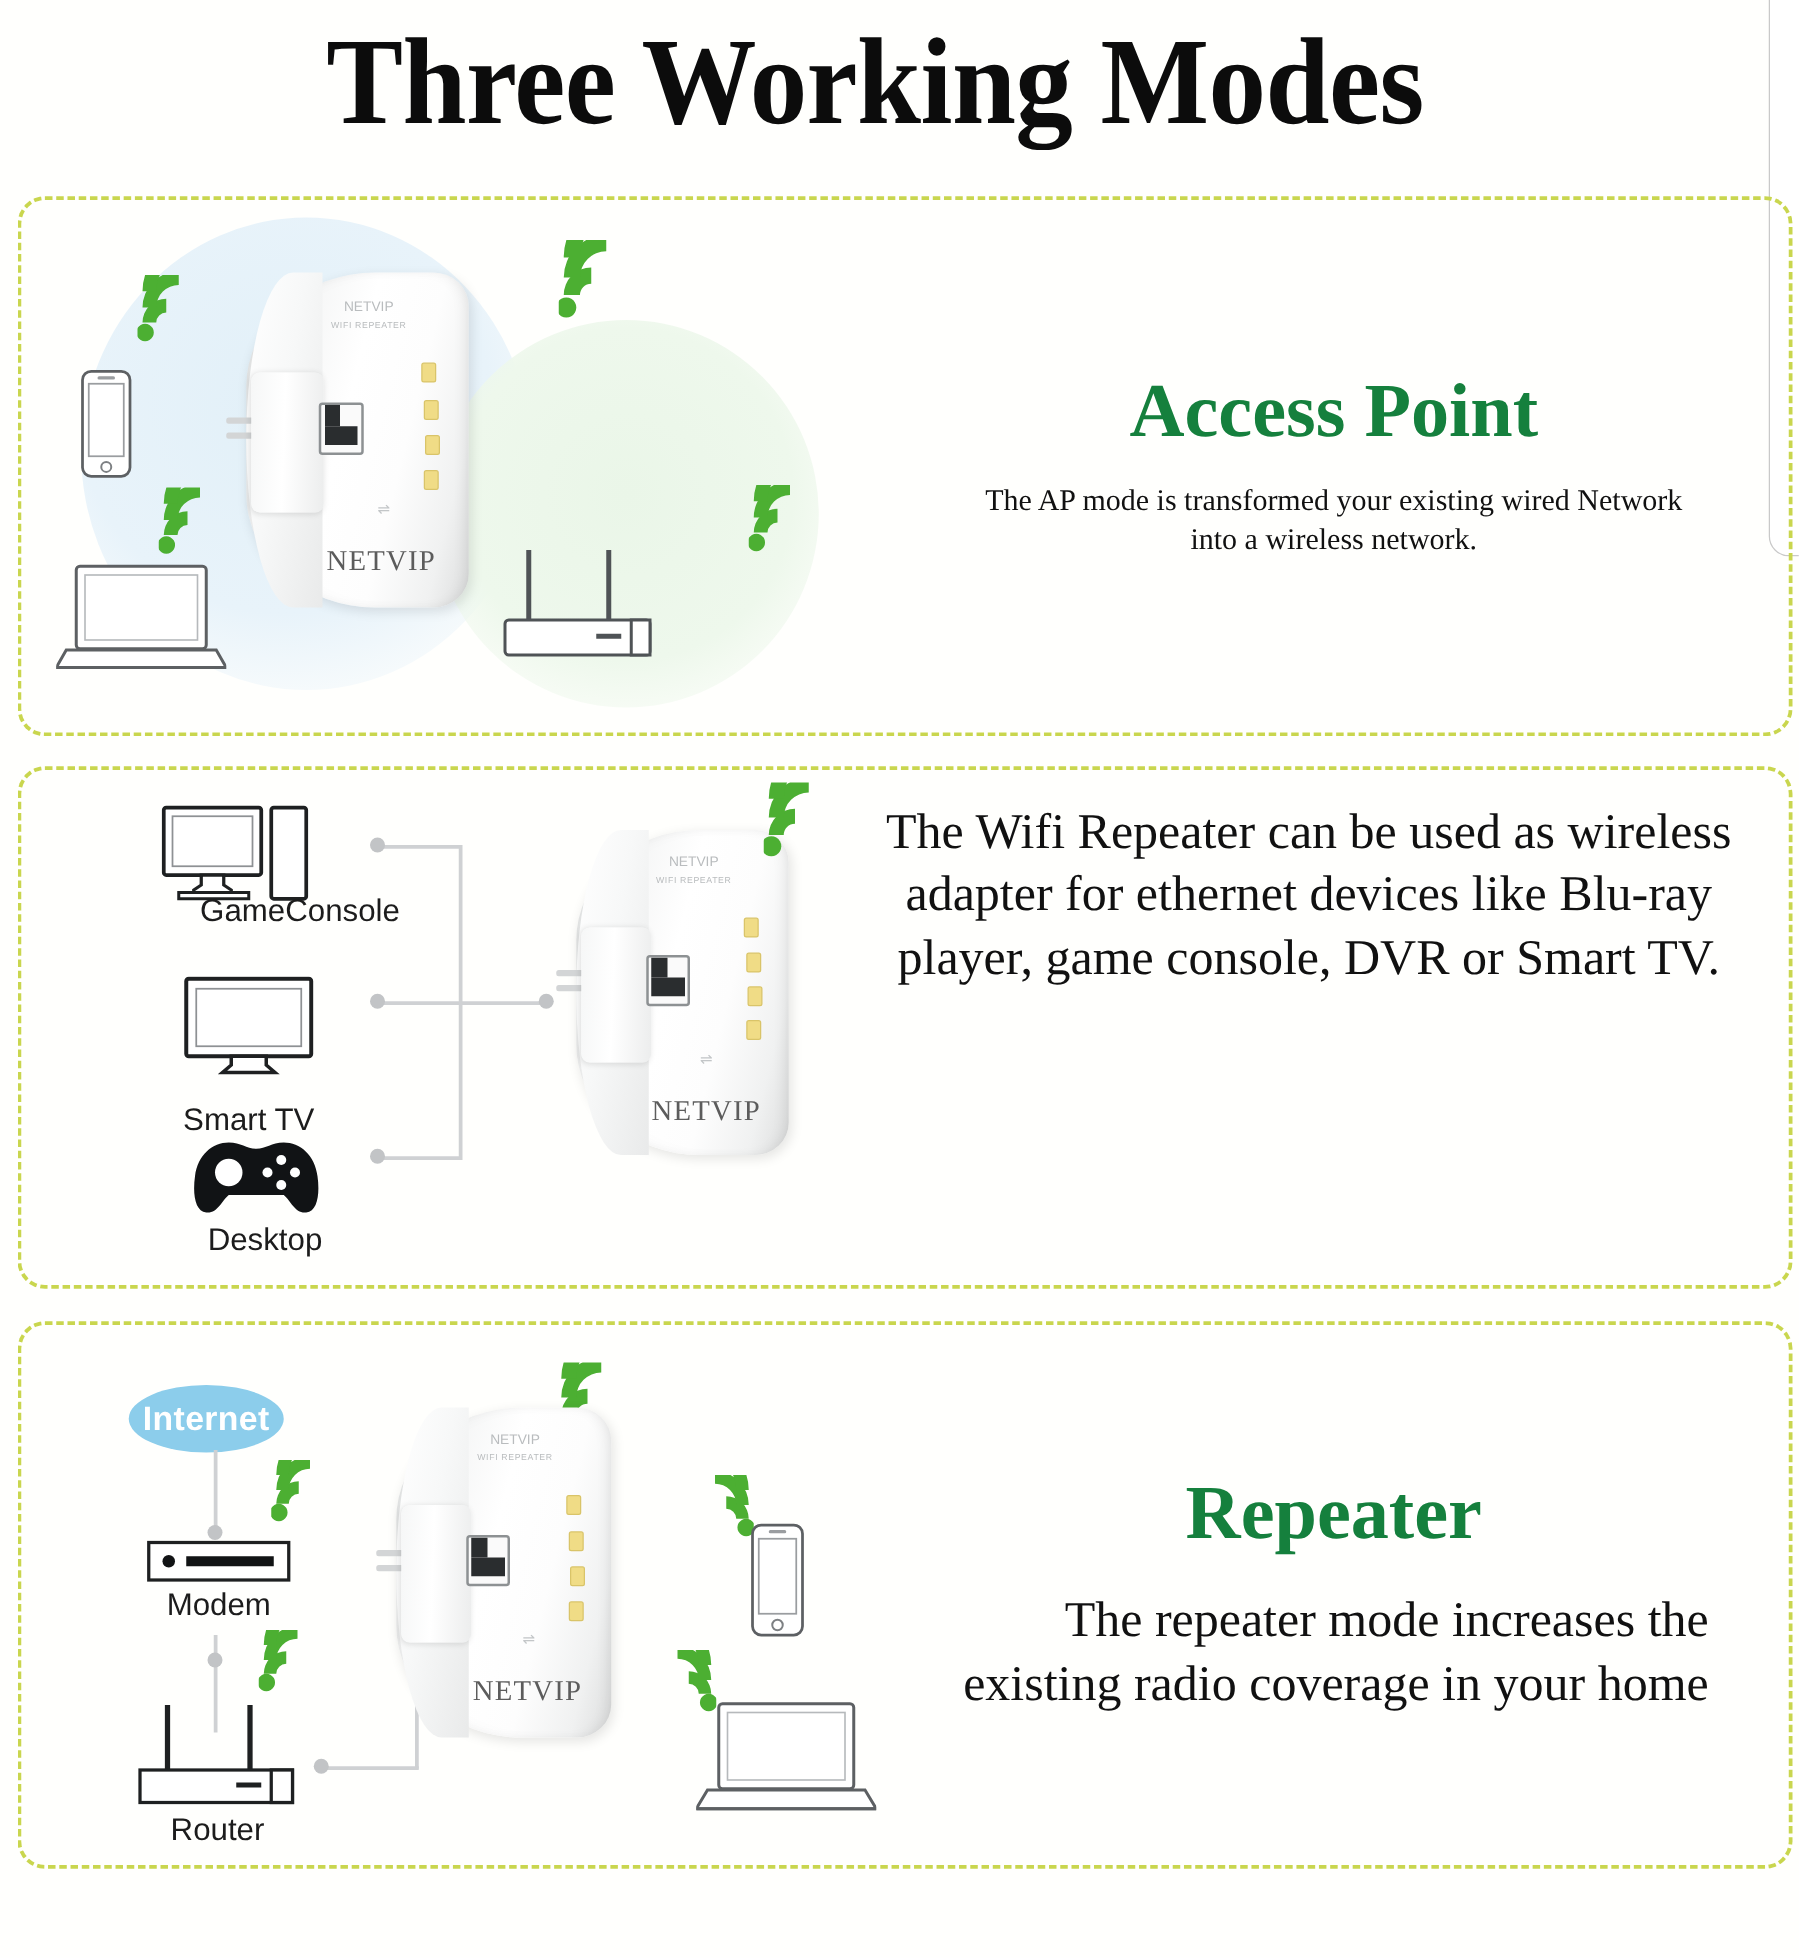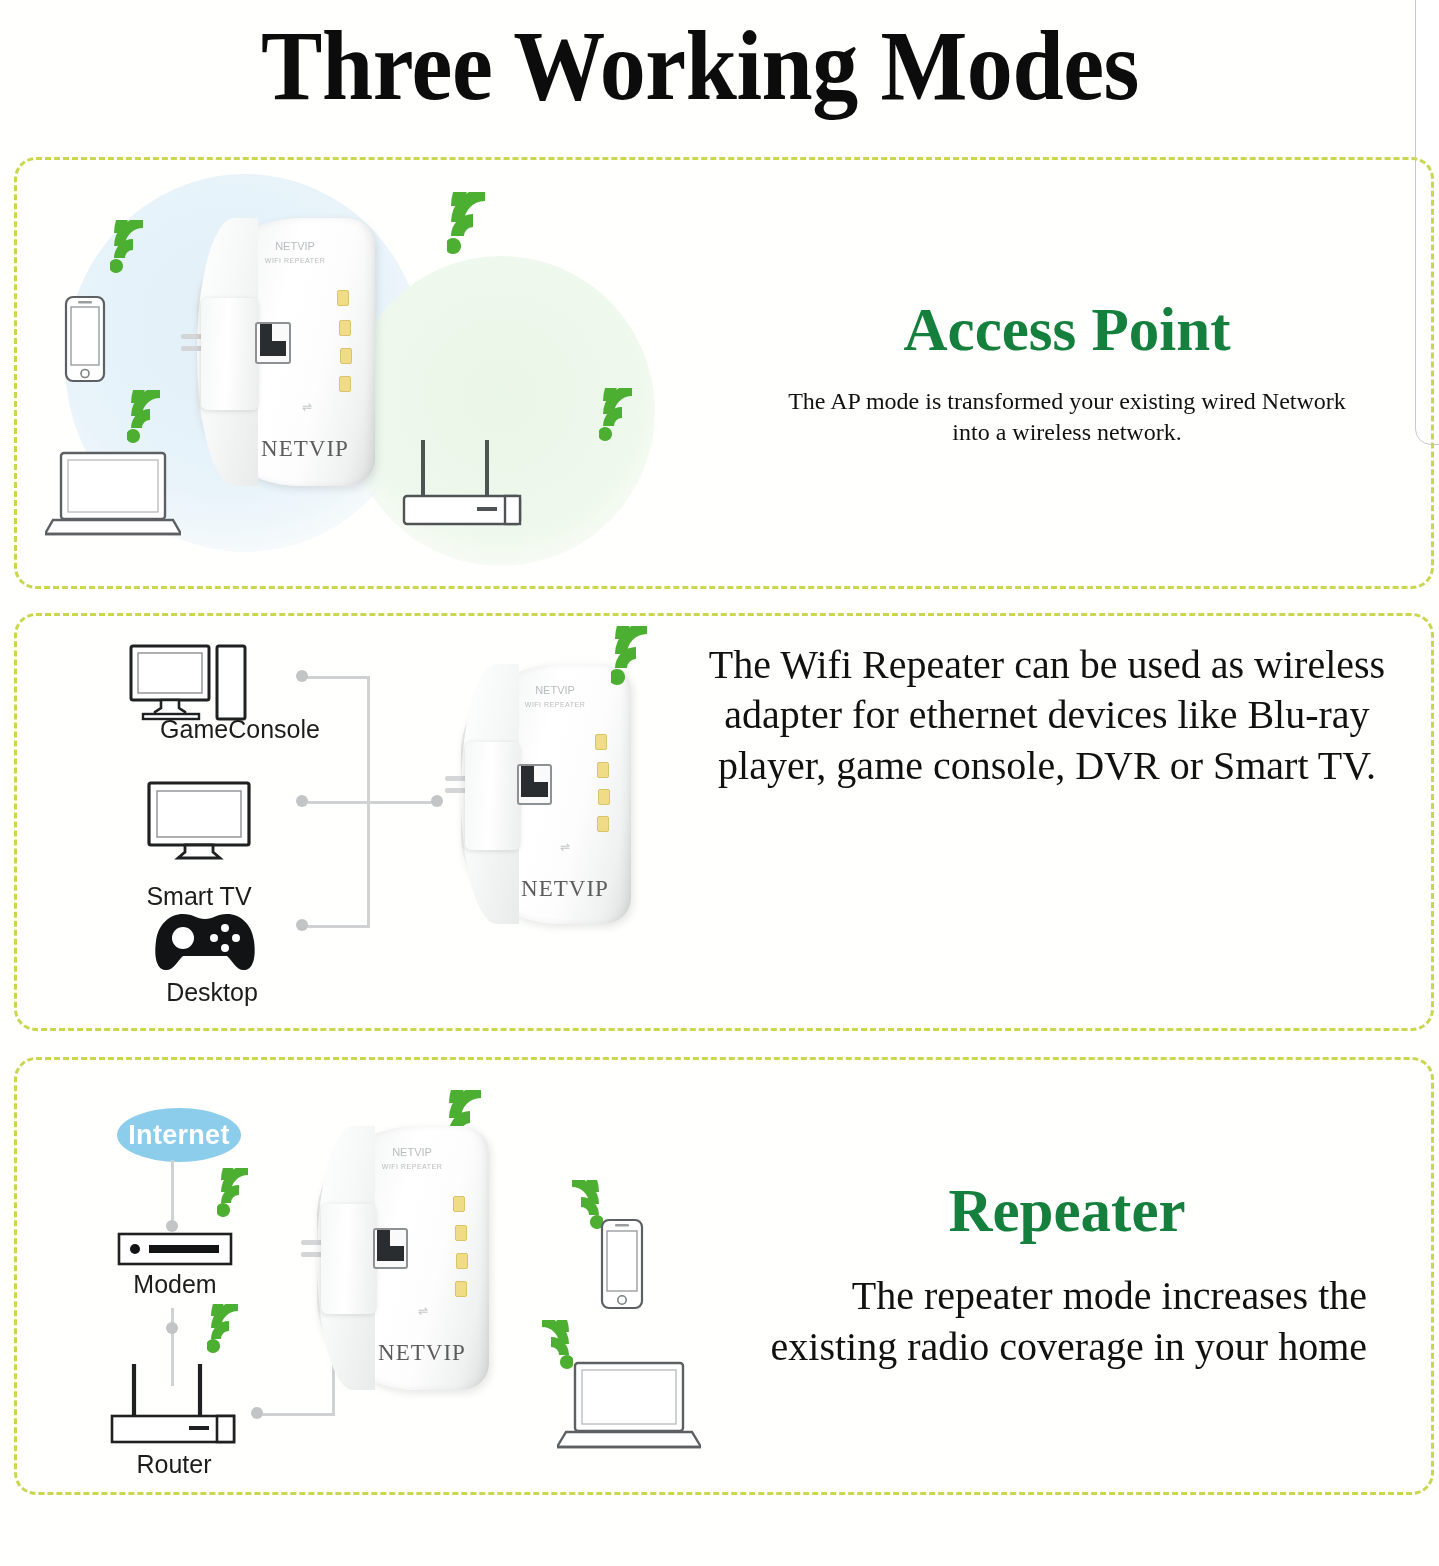--- a/index.html
+++ b/index.html
@@ -433,21 +433,21 @@
     </div>
 
   </div>
 </section>
 
 <section class="panel" id="panel-repeater">
   <div class="panel-inner">
 
     <div class="stage" id="rep-stage">
 
-      <div id="internet-bubble" style="left:100px; top:48px; width:124px; height:54px;">
+      <div id="internet-bubble" style="left:86px; top:48px; width:124px; height:54px;">
         <span id="internet-label">Internet</span>
       </div>
 
       <div class="conn conn-v conn-grey" style="left:154px; top:100px; height:66px;"></div>
       <div class="conn-dot" style="left:149px; top:160px;"></div>
 
       <div class="outline" style="left:100px; top:172px; width:116px; height:34px;">
         <svg viewBox="0 0 116 34">
           <rect x="2" y="2" width="112" height="30" fill="#fff" stroke="#1e2021" stroke-width="2.6"></rect>
           <circle cx="18" cy="17" r="5" fill="#111315"></circle>

